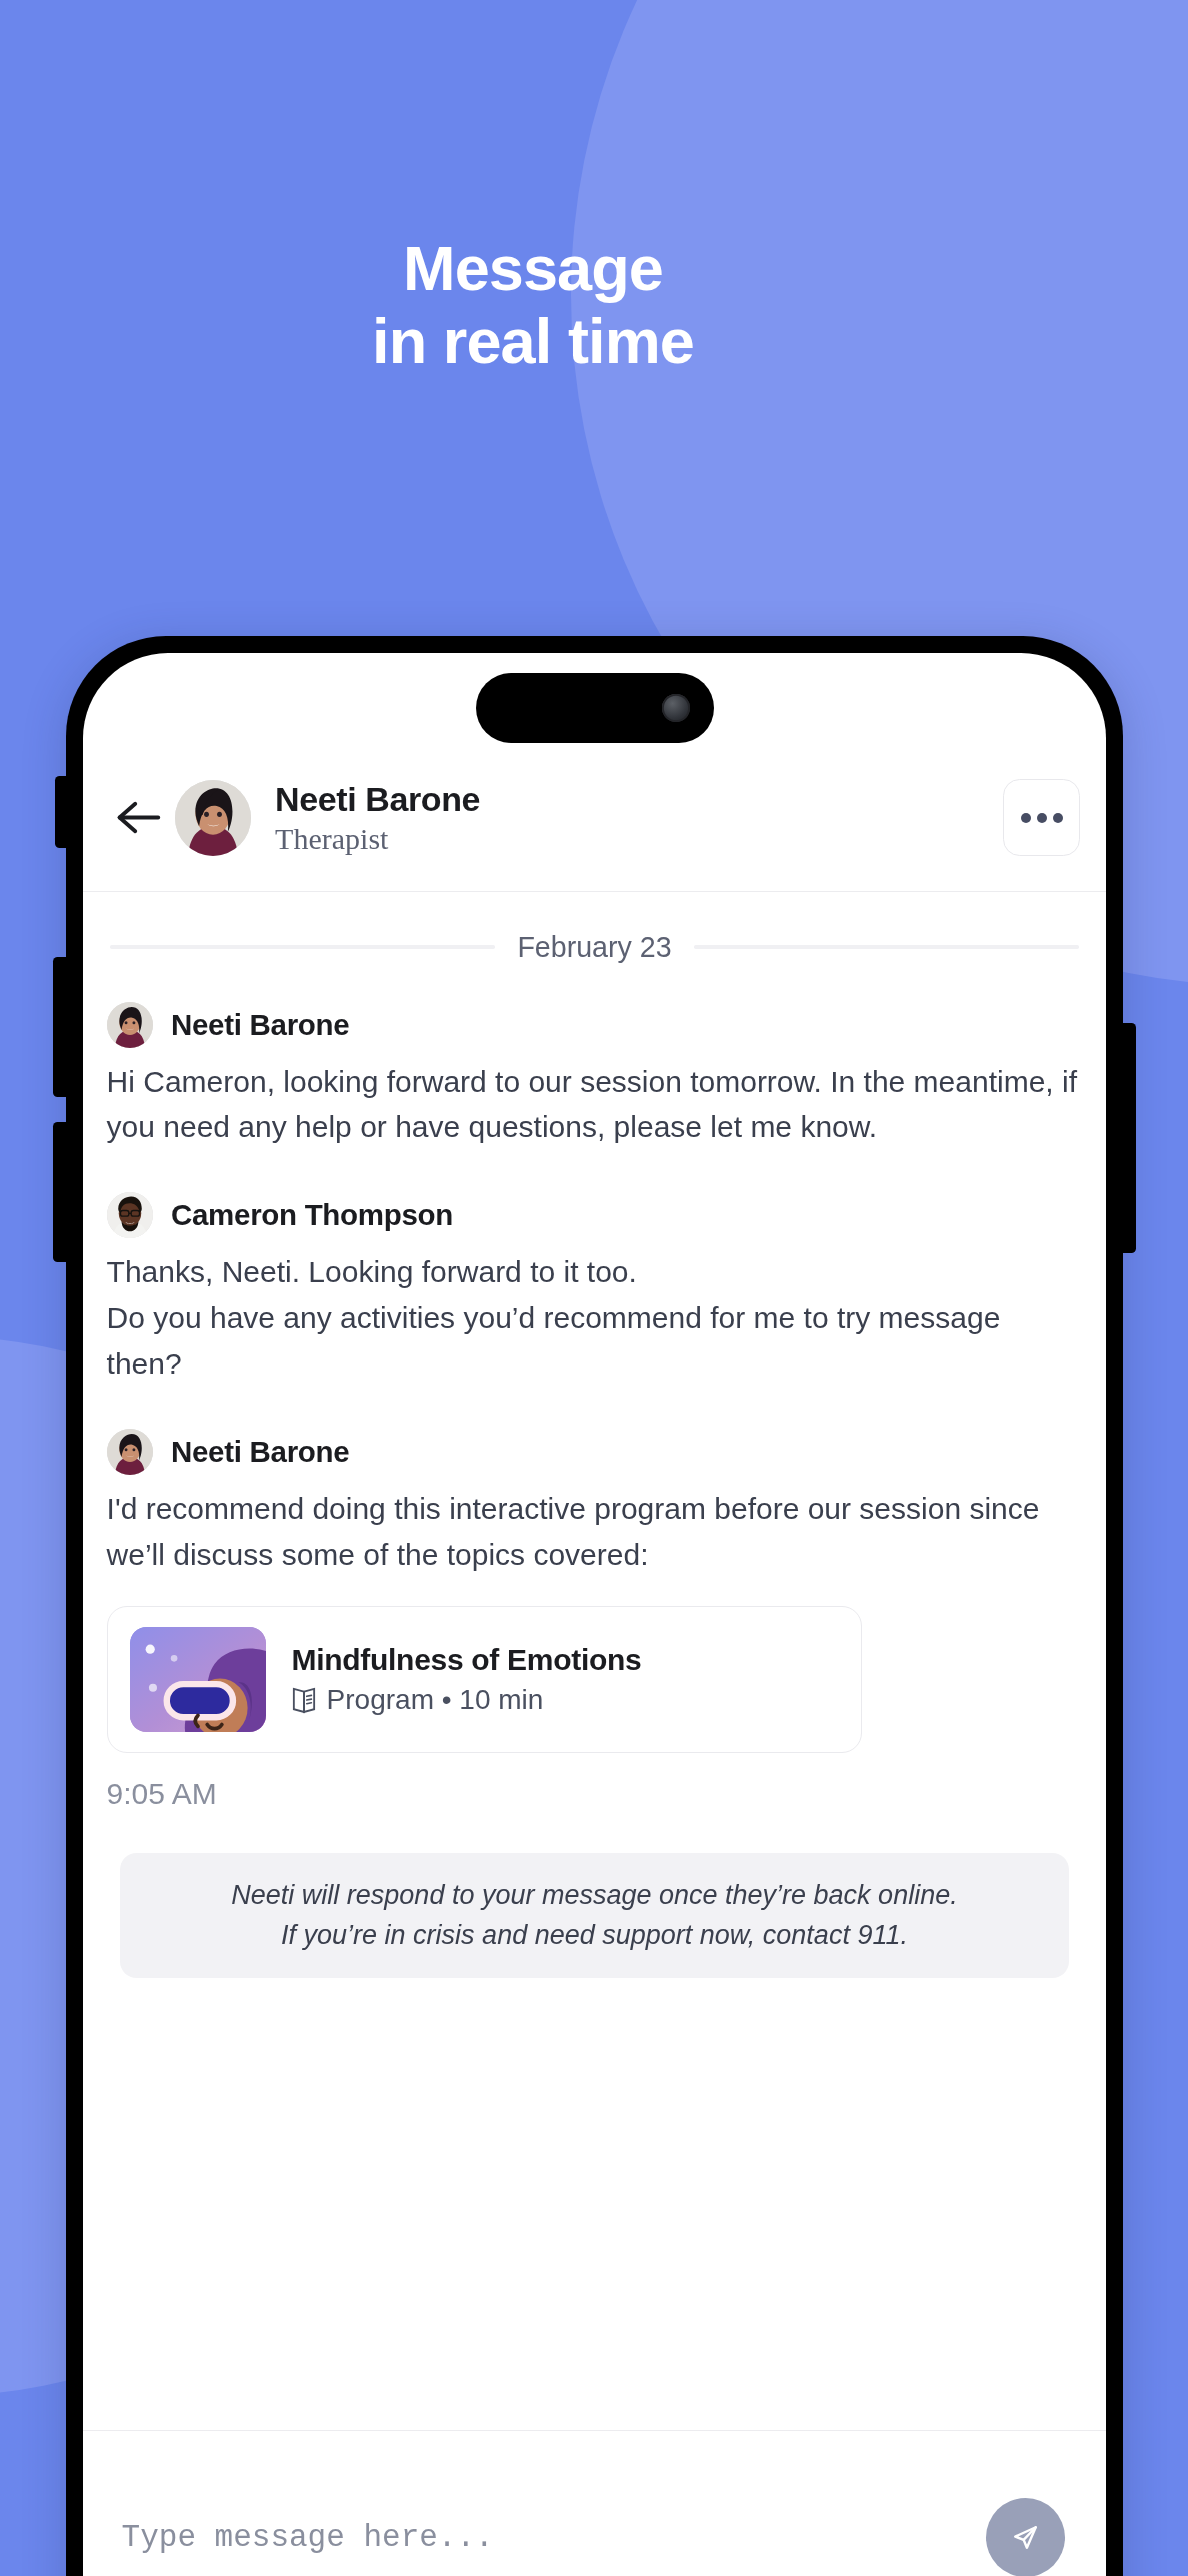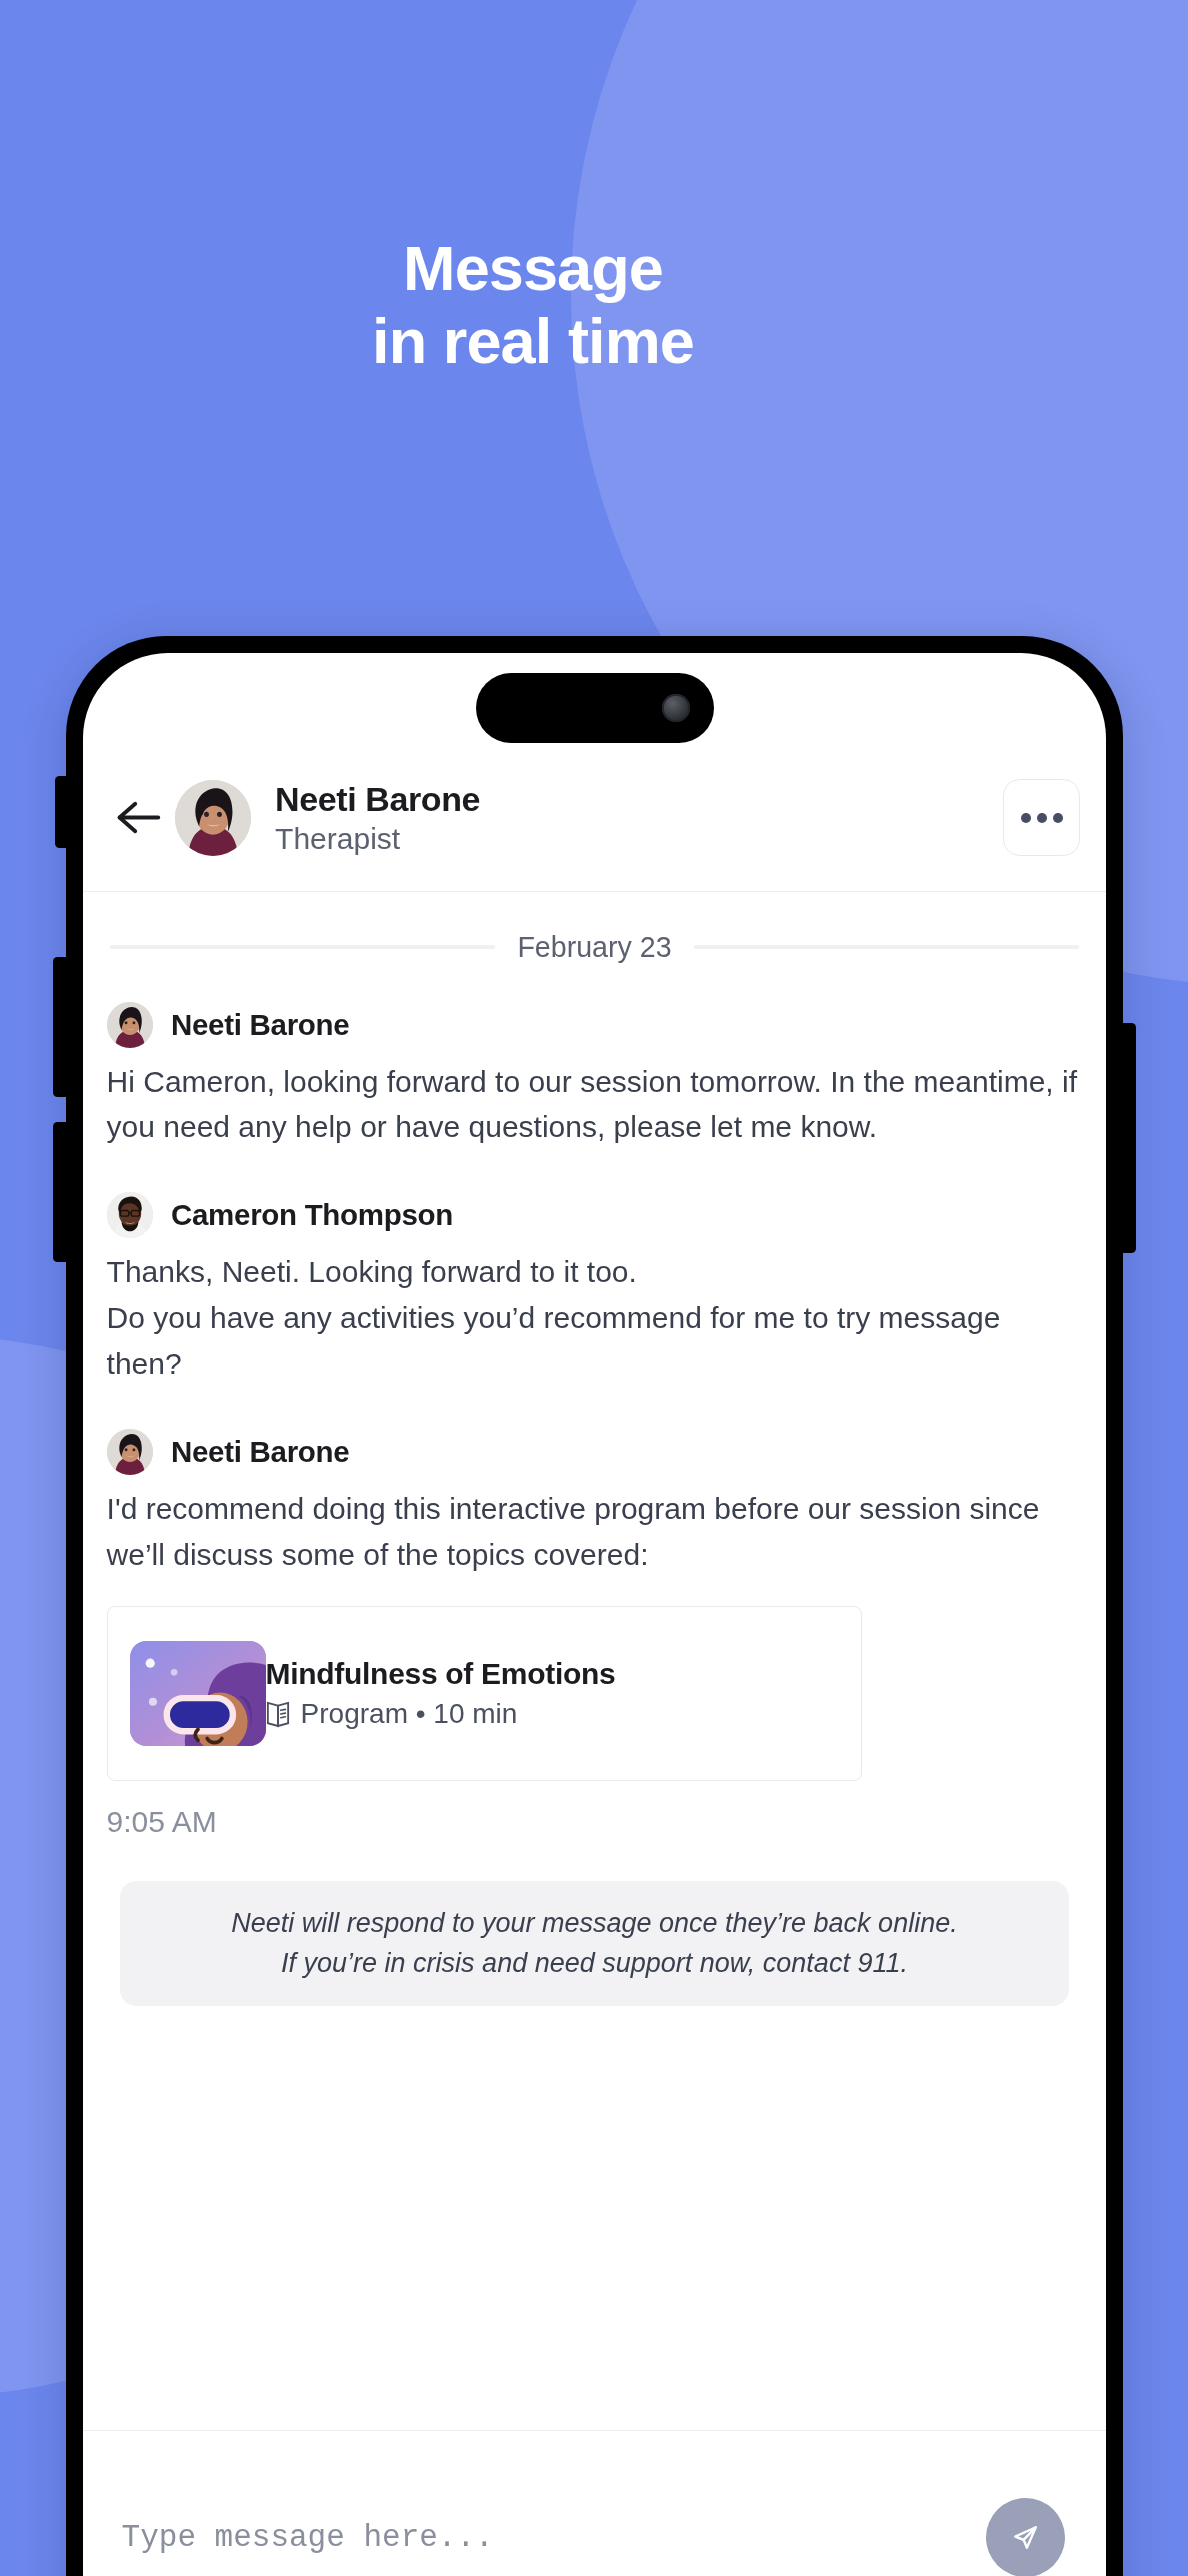--- a/index.html
+++ b/index.html
@@ -104,21 +104,21 @@
     overflow:hidden; flex:0 0 auto; margin-left:5.5px;
     background:#dcdcdc;
     position:relative;
   }
   .hdr-names { margin-left:24px; flex:1 1 auto; min-width:0; }
   .hdr-title {
     font-size:34px; font-weight:bold; color:#1b1c20;
     letter-spacing:-0.4px; line-height:1.12;
   }
   .hdr-sub {
-    font-size:30px; color:#5c6172; margin-top:3.7px; line-height:1.1;
+    font-size:30px; color:#5c6172; margin-top:3.7px; line-height:1.1;font-family:Liberation Serif, serif;
   }
   .more-btn {
     width:77px; height:77px;
     border:0.9px solid #e8e8ec; border-radius:16.6px;
     background:#fff;
     display:flex; align-items:center; justify-content:center;
     gap:6.4px; flex:0 0 auto;
     cursor:pointer;
   }
   .more-btn i { width:10px; height:10px; border-radius:50%; background:#474d63; display:block; }
@@ -148,24 +148,24 @@
   .msg-author { font-size:29.5px; font-weight:bold; color:#1b1c20; letter-spacing:-0.3px; }
   .msg-text {
     margin-top:11px; margin-left:0;
     font-size:30px; line-height:1.53; color:#3a3f4d;
     white-space:pre-line;
   }
 
   
   .prog-card {
     margin-top:28px; margin-left:0;
-    border:0.9px solid #eaeaee; border-radius:8px;
-    background:#fff;
-    padding:34px 22px;
-    display:flex; align-items:center; 
+    border:0.9px solid #eaeaee; border-radius:20px;
+    background:#fff;
+    padding:20px 22px;
+    display:flex; align-items:center; gap:26px;
     max-width:755px;
     cursor:pointer;
   }
   .prog-thumb {
     width:136px; height:105px; border-radius:16.6px; flex:0 0 auto;
     overflow:hidden; position:relative;
     background:linear-gradient(150deg,#8e8fe8 0%,#a98ad8 45%,#c79bd0 100%);
   }
   .prog-info { min-width:0; }
   .prog-title { font-size:30px; font-weight:bold; color:#1b1c20; letter-spacing:-0.3px; }

